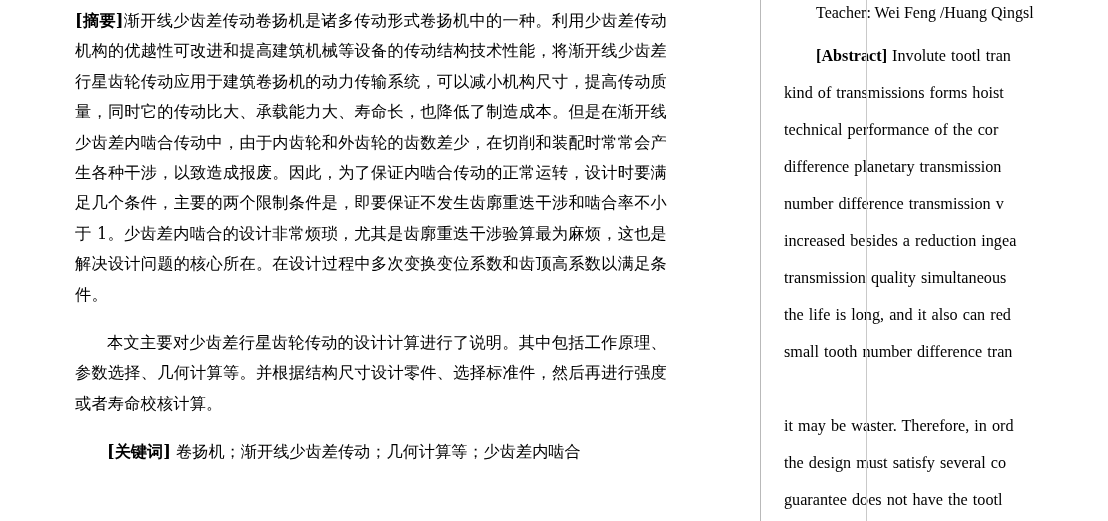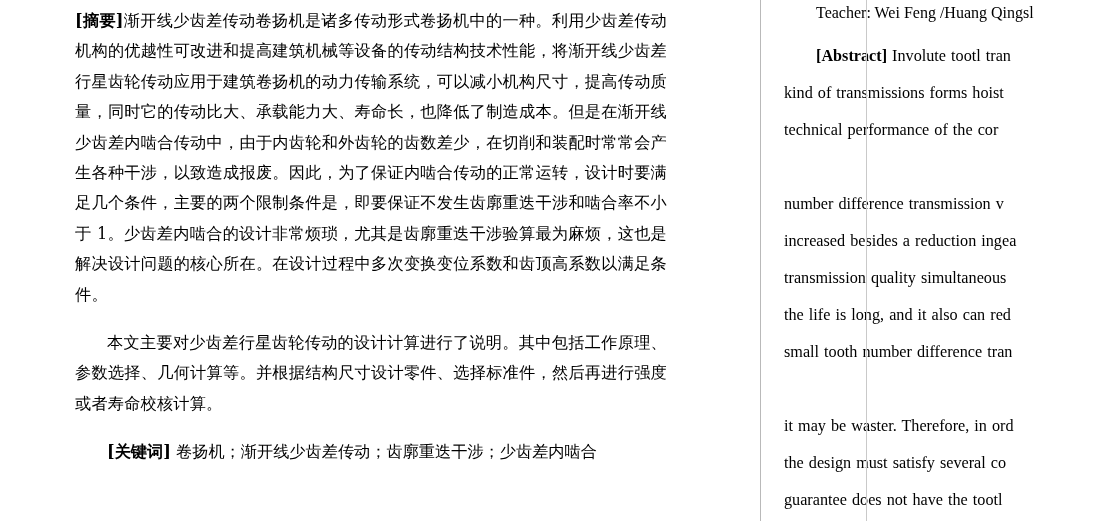--- a/index.html
+++ b/index.html
@@ -133,36 +133,36 @@
 
 <div class="page-wrap">
 
   <div class="page-left">
     <div class="cn-body">
 
       <p class="cn-para"><span class="lead">[摘要]</span><span>渐开线少齿差传动卷扬机是诸多传动形式卷扬机中的一种。利用少齿差传动机构的优越性可改进和提高建筑机械等设备的传动结构技术性能，将渐开线少齿差行星齿轮传动应用于建筑卷扬机的动力传输系统，可以减小机构尺寸，提高传动质量，同时它的传动比大、承载能力大、寿命长，也降低了制造成本。但是在渐开线少齿差内啮合传动中，由于内齿轮和外齿轮的齿数差少，在切削和装配时常常会产生各种干涉，以致造成报废。因此，为了保证内啮合传动的正常运转，设计时要满足几个条件，主要的两个限制条件是，即要保证不发生齿廓重迭干涉和啮合率不小于 1。少齿差内啮合的设计非常烦琐，尤其是齿廓重迭干涉验算最为麻烦，这也是解决设计问题的核心所在。在设计过程中多次变换变位系数和齿顶高系数以满足条件。</span></p>
 
       <p class="cn-para indent">本文主要对少齿差行星齿轮传动的设计计算进行了说明。其中包括工作原理、参数选择、几何计算等。并根据结构尺寸设计零件、选择标准件，然后再进行强度或者寿命校核计算。</p>
 
-      <p class="cn-keywords"><span class="lead">[关键词]</span>&nbsp;<span>卷扬机；渐开线少齿差传动；齿廓重迭干涉；少齿差内啮合</span></p>
+      <p class="cn-keywords"><span class="lead">[关键词]</span>&nbsp;<span>卷扬机；渐开线少齿差传动；几何计算等；少齿差内啮合</span></p>
 
     </div>
   </div>
 
   <div class="gutter"></div>
 
   <div class="page-right">
     <div class="en-body">
 
       <p class="en-teacher">Teacher: Wei Feng /Huang Qingsl</p>
 
       <p class="en-para"><span class="en-first-indent"></span><span class="lead">[Abstract]</span>&nbsp;<span>Involute tootl tran</span><br>
         <span>kind of transmissions forms hoist</span><br>
         <span>technical performance of the cor</span><br>
-        <br>
+        <span>difference planetary transmission</span><br>
         <span>number difference transmission v</span><br>
         <span>increased besides a reduction ingea</span><br>
         <span>transmission quality simultaneous</span><br>
         <span>the life is long, and it also can red</span><br>
         <span>small tooth number difference tran</span><br>
         <br>
         <span>it may be waster. Therefore, in ord</span><br>
         <span>the design must satisfy several co</span><br>
         <span>guarantee does not have the tootl</span><br>
         <br>

